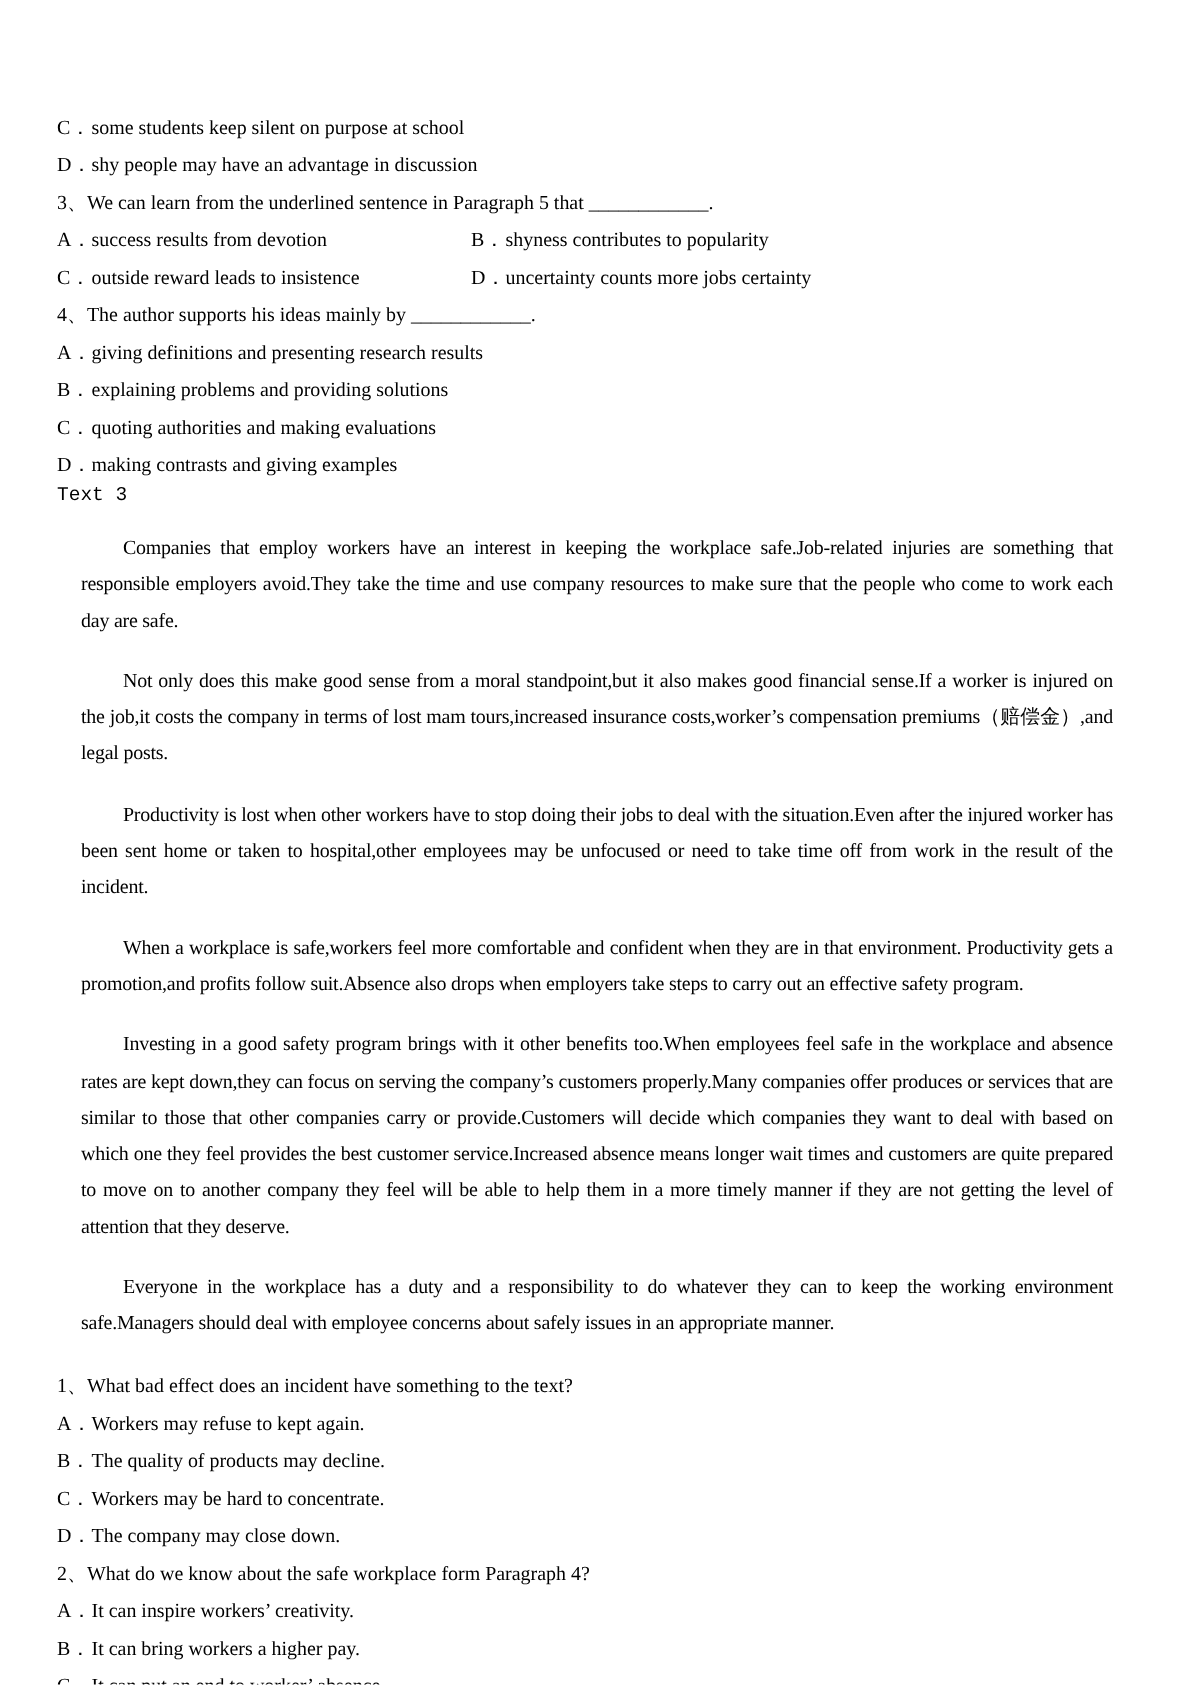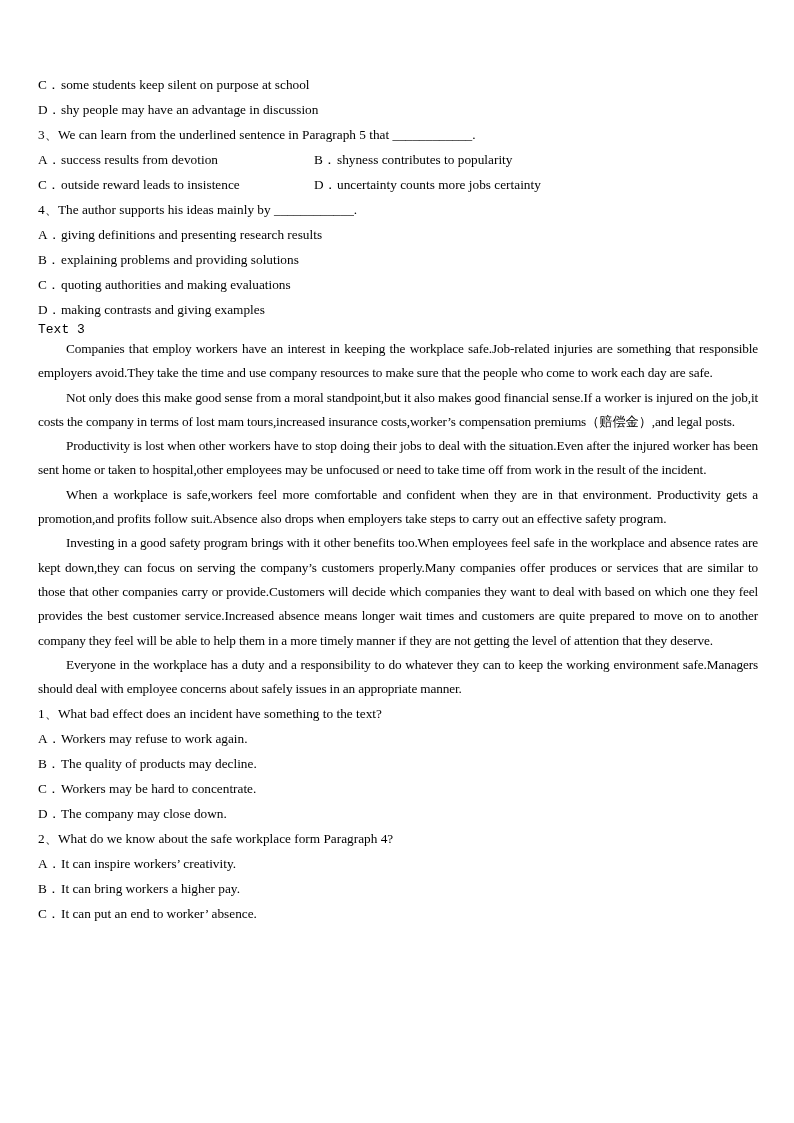--- a/index.html
+++ b/index.html
@@ -15,21 +15,21 @@
   .opt-label { display: inline-block; width: 23px; }
   .two-col { display: flex; }
   .two-col .col { width: 276px; white-space: nowrap; }
   .heading {
     font-family: "Liberation Mono", "DejaVu Sans Mono", monospace;
     font-size: 13px; text-align: left; line-height: 14px; height: 14px;
     margin-top: 1px;
   }
   .para {
     font-size: 13.3px; line-height: 24.3px; text-align: justify;
-    text-indent: 28px; margin: 0; letter-spacing: -0.15px;
+    text-indent: 28px; margin: 16px; letter-spacing: -0.15px;
   }
 </style>
 </head>
 <body>
 
 <div class="page">
 
   <div class="line">
     <span class="opt-label">C．</span><span>some students keep silent on purpose at school</span>
   </div>
@@ -62,21 +62,21 @@
   <p class="para">Companies that employ workers have an interest in keeping the workplace safe.Job-related injuries are something that responsible employers avoid.They take the time and use company resources to make sure that the people who come to work each day are safe.</p>
   <p class="para">Not only does this make good sense from a moral standpoint,but it also makes good financial sense.If a worker is injured on the job,it costs the company in terms of lost mam tours,increased insurance costs,worker’s compensation premiums（赔偿金）,and legal posts.</p>
   <p class="para">Productivity is lost when other workers have to stop doing their jobs to deal with the situation.Even after the injured worker has been sent home or taken to hospital,other employees may be unfocused or need to take time off from work in the result of the incident.</p>
   <p class="para">When a workplace is safe,workers feel more comfortable and confident when they are in that environment. Productivity gets a promotion,and profits follow suit.Absence also drops when employers take steps to carry out an effective safety program.</p>
   <p class="para">Investing in a good safety program brings with it other benefits too.When employees feel safe in the workplace and absence rates are kept down,they can focus on serving the company’s customers properly.Many companies offer produces or services that are similar to those that other companies carry or provide.Customers will decide which companies they want to deal with based on which one they feel provides the best customer service.Increased absence means longer wait times and customers are quite prepared to move on to another company they feel will be able to help them in a more timely manner if they are not getting the level of attention that they deserve.</p>
   <p class="para">Everyone in the workplace has a duty and a responsibility to do whatever they can to keep the working environment safe.Managers should deal with employee concerns about safely issues in an appropriate manner.</p>
 
   <div class="line">
     <span>1、</span><span>What bad effect does an incident have something to the text?</span>
   </div>
-  <div class="line"><span class="opt-label">A．</span><span>Workers may refuse to work again.</span></div>
+  <div class="line"><span class="opt-label">A．</span><span>Workers may refuse to kept again.</span></div>
   <div class="line"><span class="opt-label">B．</span><span>The quality of products may decline.</span></div>
   <div class="line"><span class="opt-label">C．</span><span>Workers may be hard to concentrate.</span></div>
   <div class="line"><span class="opt-label">D．</span><span>The company may close down.</span></div>
 
   <div class="line">
     <span>2、</span><span>What do we know about the safe workplace form Paragraph 4?</span>
   </div>
   <div class="line"><span class="opt-label">A．</span><span>It can inspire workers’ creativity.</span></div>
   <div class="line"><span class="opt-label">B．</span><span>It can bring workers a higher pay.</span></div>
   <div class="line"><span class="opt-label">C．</span><span>It can put an end to worker’ absence.</span></div>

